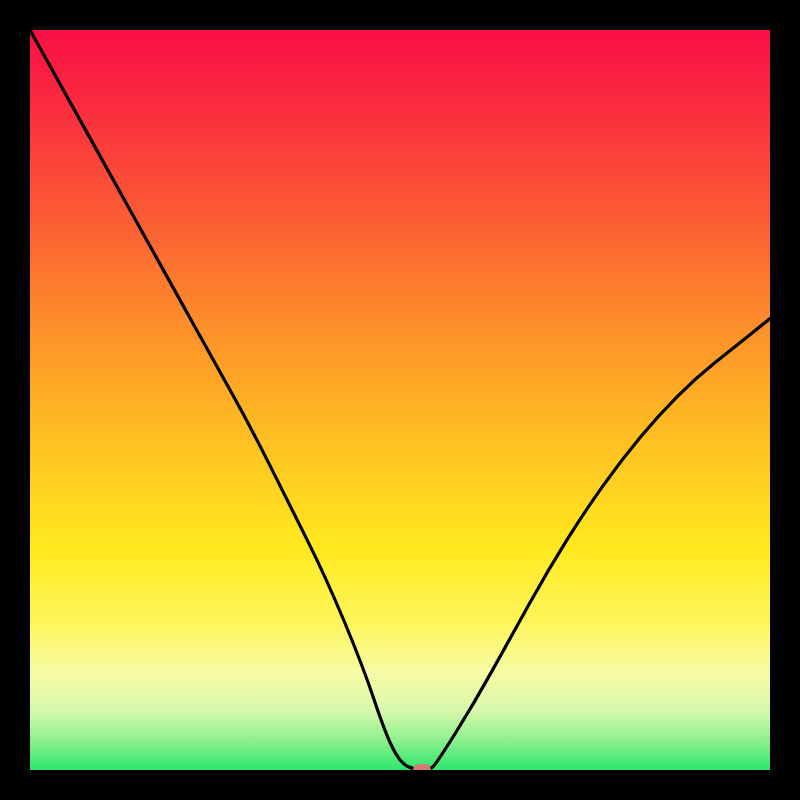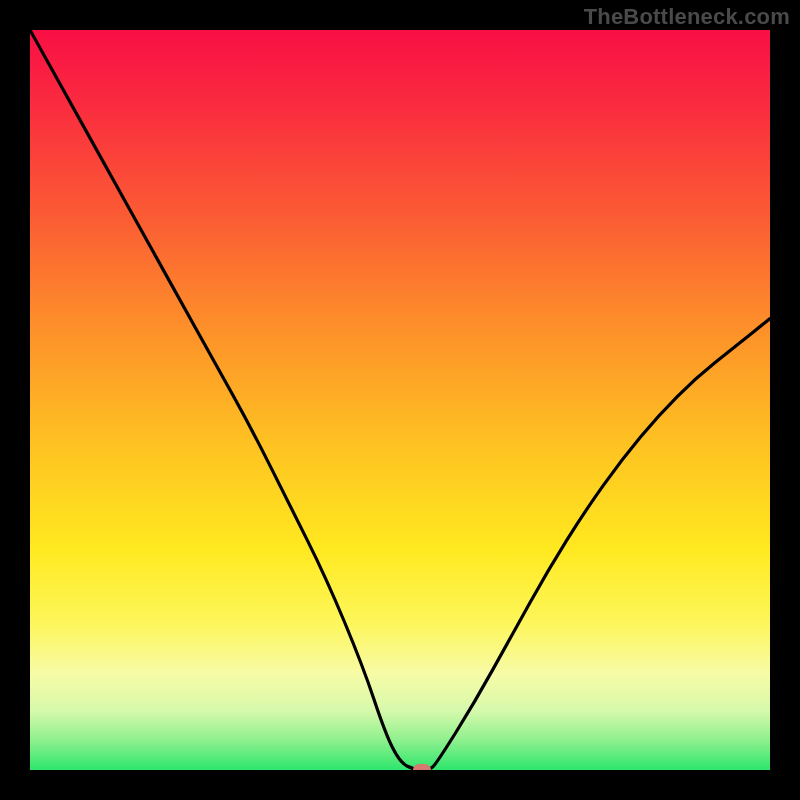--- a/index.html
+++ b/index.html
@@ -64,21 +64,20 @@
     border-radius: 6px;
     background: #d77a70;
     transform: translate(-50%, -50%);
     z-index: 3;
   }
 </style>
 </head>
 <body>
 
 <div class="frame">
-  <div class="attribution">TheBottleneck.com</div>
 
   <div class="plot-area">
     <svg class="curve" viewBox="0 0 740 740" preserveAspectRatio="none">
       <path id="curve-path" fill="none" stroke="#000" stroke-width="3.2" stroke-linecap="round" stroke-linejoin="round" d="M 0.00 0.00 Q 0.00 0.00 18.50 33.30 Q 37.00 66.60 55.50 99.90 Q 74.00 133.20 92.50 166.50 Q 111.00 199.80 129.50 233.10 Q 148.00 266.40 166.50 299.70 Q 185.00 333.00 203.50 366.30 Q 222.00 399.60 240.50 436.60 Q 259.00 473.60 277.50 510.60 Q 296.00 547.60 314.50 592.00 Q 333.00 636.40 344.10 669.70 Q 355.20 703.00 362.60 717.80 Q 370.00 732.60 377.40 736.30 Q 384.80 740.00 392.20 740.00 Q 399.60 740.00 403.30 736.30 Q 407.00 732.60 425.50 703.00 Q 444.00 673.40 462.50 640.10 Q 481.00 606.80 499.50 573.50 Q 518.00 540.20 536.50 510.60 Q 555.00 481.00 573.50 455.10 Q 592.00 429.20 610.50 407.00 Q 629.00 384.80 647.50 366.30 Q 666.00 347.80 684.50 333.00 Q 703.00 318.20 721.50 303.40 T 740.00 288.60"></path>
     </svg>
     <div class="marker" id="marker" style="left: 392.2px; top: 740px; background: rgb(215, 122, 112);"></div>
   </div>
 </div>
 
 </body></html>

